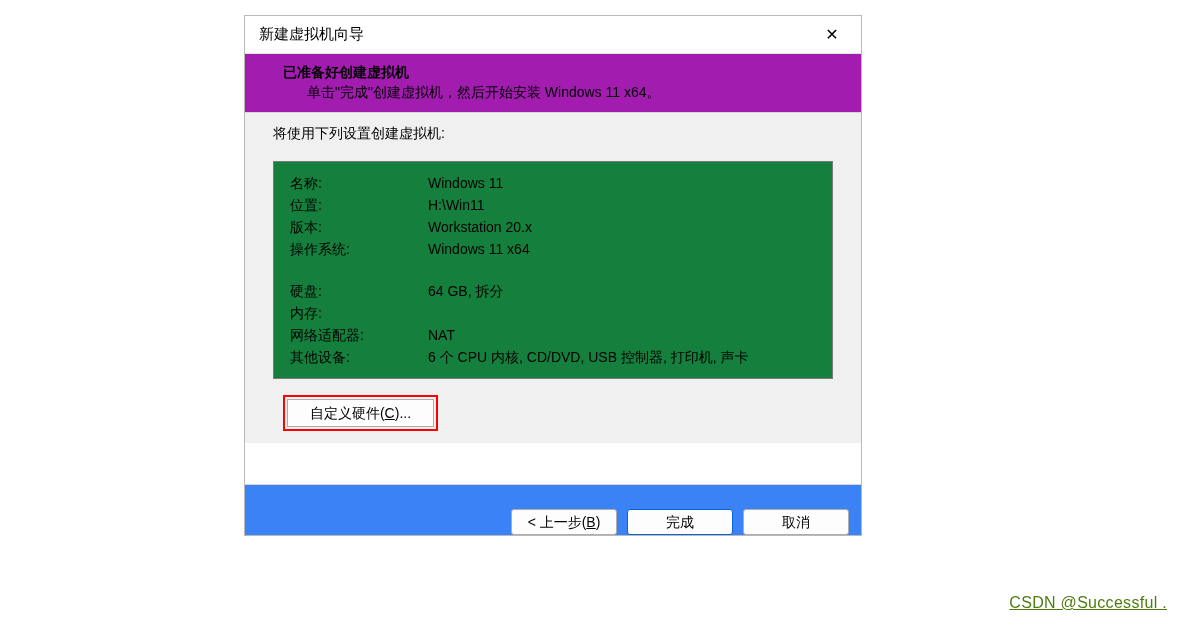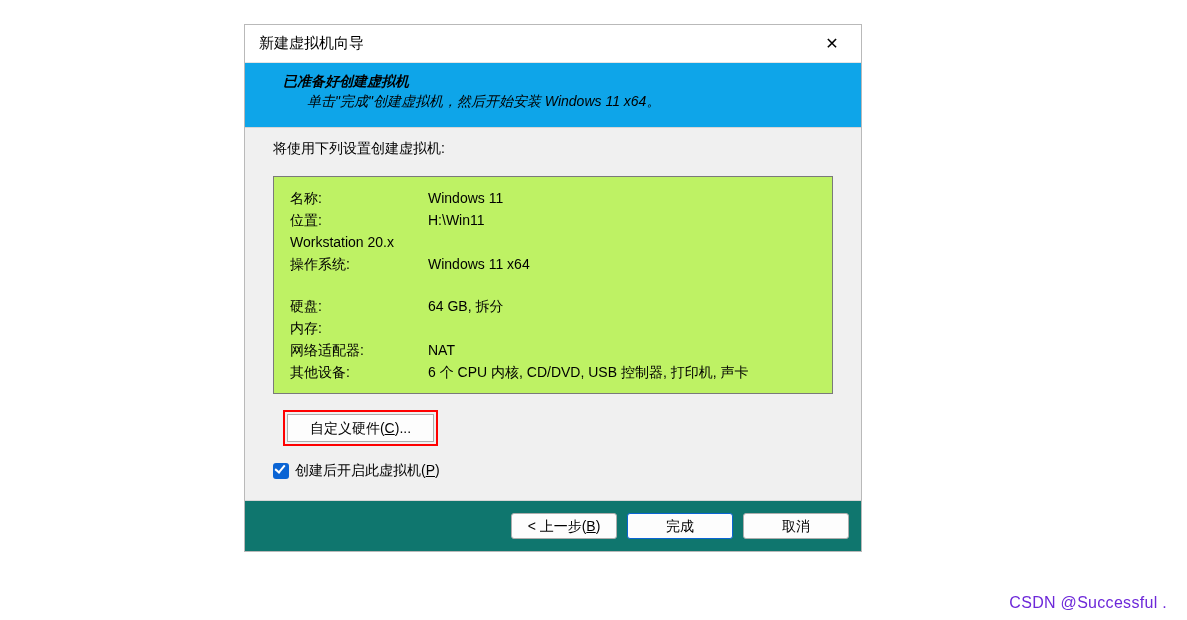--- a/index.html
+++ b/index.html
@@ -8,21 +8,21 @@
     height: 620px;
     font-family: "Microsoft YaHei", "Segoe UI", Tahoma, sans-serif;
     font-size: 13px;
     color: #000;
     background: #fff;
     position: relative;
   }
   .dialog {
     position: absolute;
     left: 244px;
-    top: 24px;
+    top: 15px;
     width: 618px;
     border: 1px solid #b9b9b9;
     background: #fff;
     box-sizing: border-box;
   }
   .titlebar {
     height: 38px;
     display: flex;
     align-items: center;
     justify-content: space-between;
@@ -35,44 +35,43 @@
   }
   .close-x {
     font-size: 16px;
     font-weight: 400;
     cursor: pointer;
     width: 30px;
     text-align: center;
     font-family: Arial, sans-serif;
   }
   .header-area {
-    padding: 10px 28px 16px 38px;
-    background: #0ea5e9;
-    font-style: italic;
+    padding: 10px 28px 10px 38px;
+    background: #a21caf;
   }
   .header-area .heading {
     font-weight: 700;
     font-size: 14px;
     margin-bottom: 2px;
   }
   .header-area .subheading {
     margin-left: 24px;
     font-size: 14px;
   }
   .body-area {
     background: #f0f0f0;
     border-top: 1px solid #d6d6d6;
     padding: 12px 28px 8px 28px;
   }
   .body-label {
     font-size: 14px;
     margin-bottom: 18px;
   }
   .settings-box {
-    background: #bef264;
+    background: #15803d;
     border: 1px solid #7a7a7a;
     padding: 10px 16px 10px 16px;
     min-height: 200px;
     box-sizing: border-box;
   }
   .settings-row {
     display: flex;
     line-height: 22px;
     font-size: 14px;
   }
@@ -131,27 +130,28 @@
     left: 3.5px;
     top: 0px;
     width: 4px;
     height: 8px;
     border: solid #fff;
     border-width: 0 2px 2px 0;
     transform: rotate(40deg);
   }
   .footer {
     border-top: 1px solid #d6d6d6;
-    background: #0f766e;
+    background: #3b82f6;
     height: 50px;
     display: flex;
-    align-items: center;
+    align-items: flex-end;
     justify-content: flex-end;
     padding: 0 12px;
     gap: 10px;
+    margin-top: 41px;
   }
   .footer .btn {
     min-width: 106px;
     height: 26px;
     line-height: 24px;
     text-align: center;
     background: #fdfdfd;
     border: 1px solid #adadad;
     border-radius: 3px;
     box-sizing: border-box;
@@ -163,23 +163,24 @@
     border: 1px solid #0a64d4;
   }
   .u {
     text-decoration: underline;
   }
   .watermark {
     position: absolute;
     right: 20px;
     bottom: 8px;
     font-size: 16px;
-    color: #6d28d9;
+    color: #4d7c0f;
     font-family: "Segoe UI", sans-serif;
     letter-spacing: 0.3px;
+    text-decoration: underline;
   }
 </style>
 </head>
 <body>
 
 <div class="dialog">
   <div class="titlebar">
     <span class="title">新建虚拟机向导</span>
     <span class="close-x">✕</span>
   </div>
@@ -195,20 +196,21 @@
     <div class="settings-box">
       <div class="settings-row">
         <div class="k">名称:</div>
         <div class="v">Windows 11</div>
       </div>
       <div class="settings-row">
         <div class="k">位置:</div>
         <div class="v">H:\Win11</div>
       </div>
       <div class="settings-row">
+        <div class="k">版本:</div>
         <div class="v">Workstation 20.x</div>
       </div>
       <div class="settings-row">
         <div class="k">操作系统:</div>
         <div class="v">Windows 11 x64</div>
       </div>
 
       <div class="gap"></div>
 
       <div class="settings-row">
@@ -227,24 +229,20 @@
         <div class="v">6 个 CPU 内核, CD/DVD, USB 控制器, 打印机, 声卡</div>
       </div>
     </div>
 
     <div class="highlight-red">
       <div class="btn-customize">
         <span>自定义硬件(</span><span class="u">C</span><span>)...</span>
       </div>
     </div>
 
-    <div class="checkbox-row">
-      <span class="cb"></span>
-      <span><span>创建后开启此虚拟机(</span><span class="u">P</span><span>)</span></span>
-    </div>
   </div>
 
   <div class="footer">
     <div class="btn">
       <span>&lt; 上一步(</span><span class="u">B</span><span>)</span>
     </div>
     <div class="btn default">完成</div>
     <div class="btn">取消</div>
   </div>
 </div>

